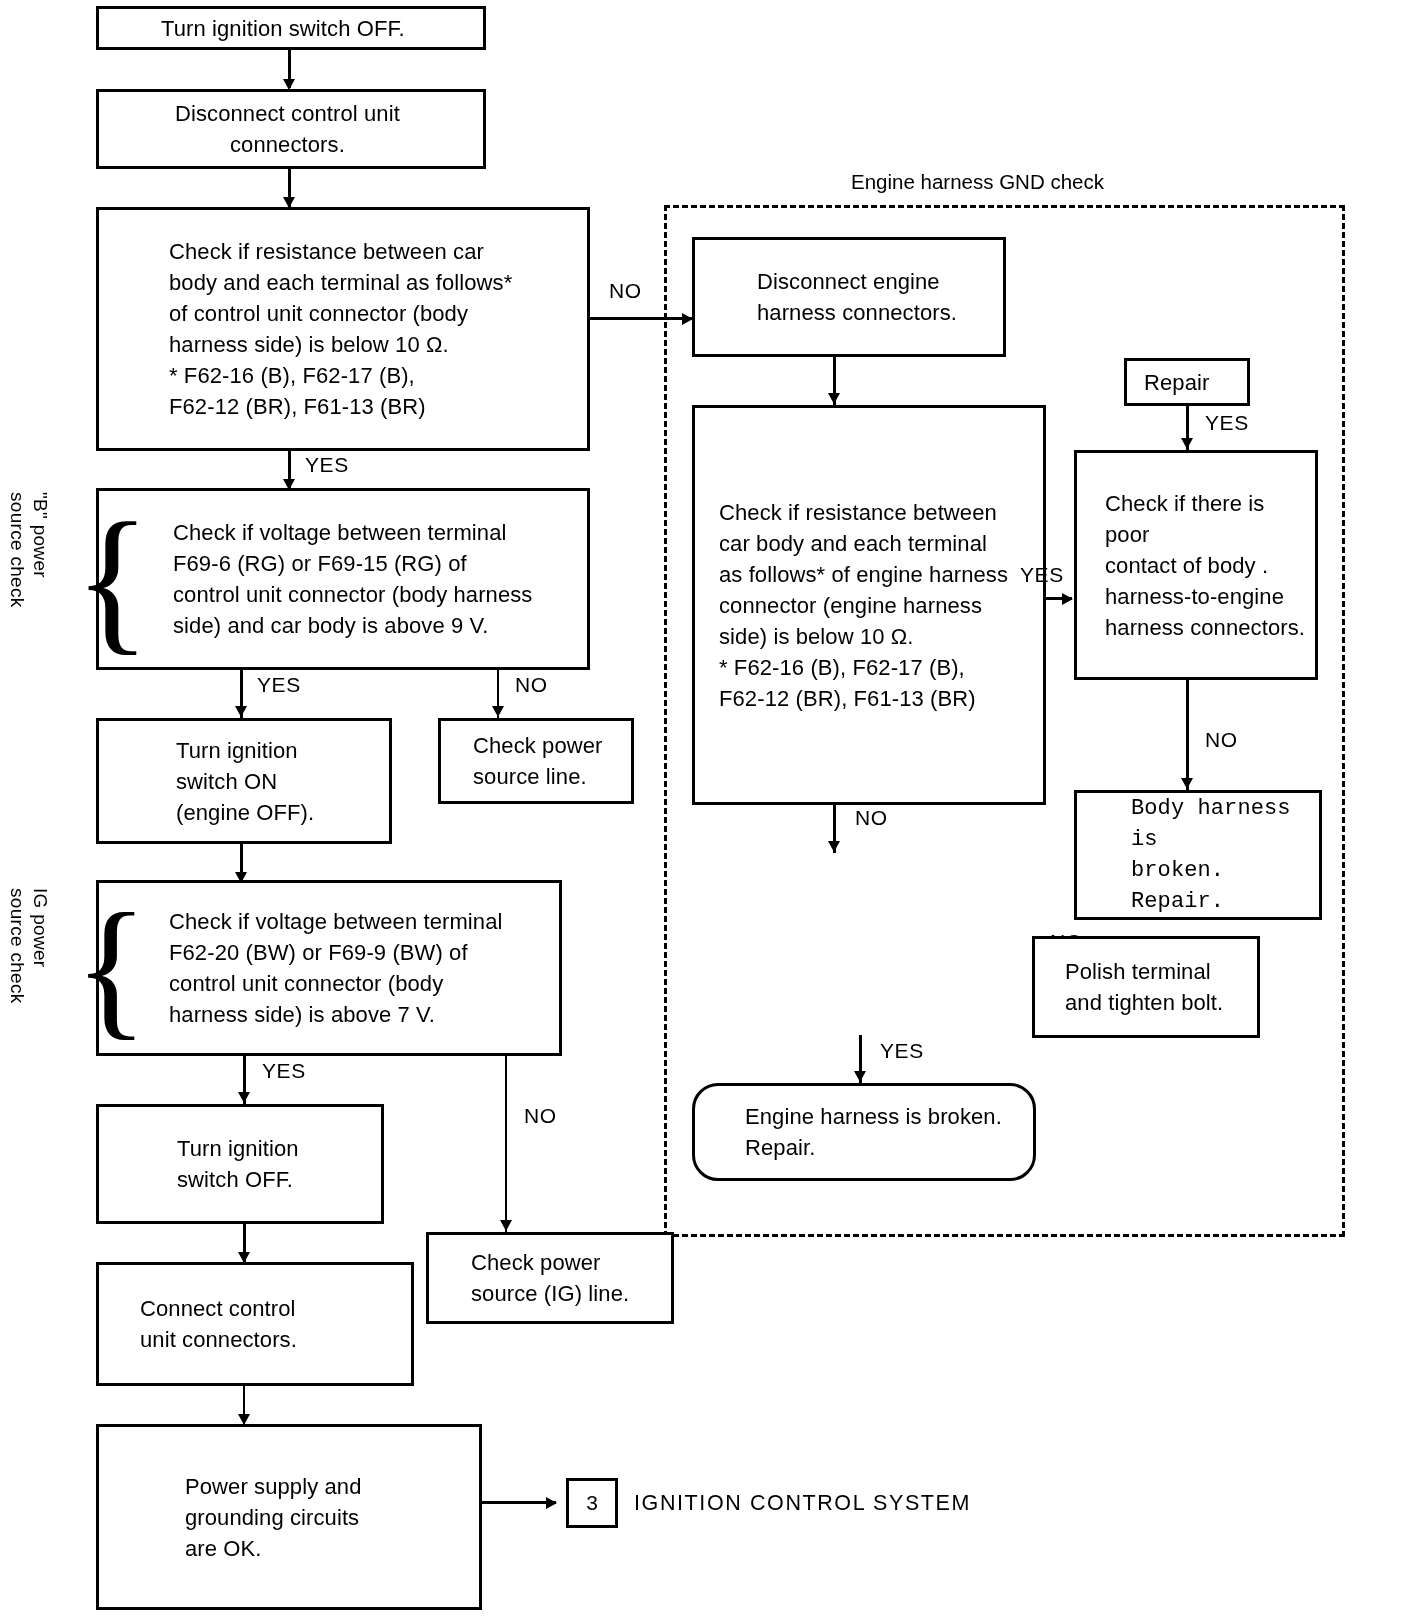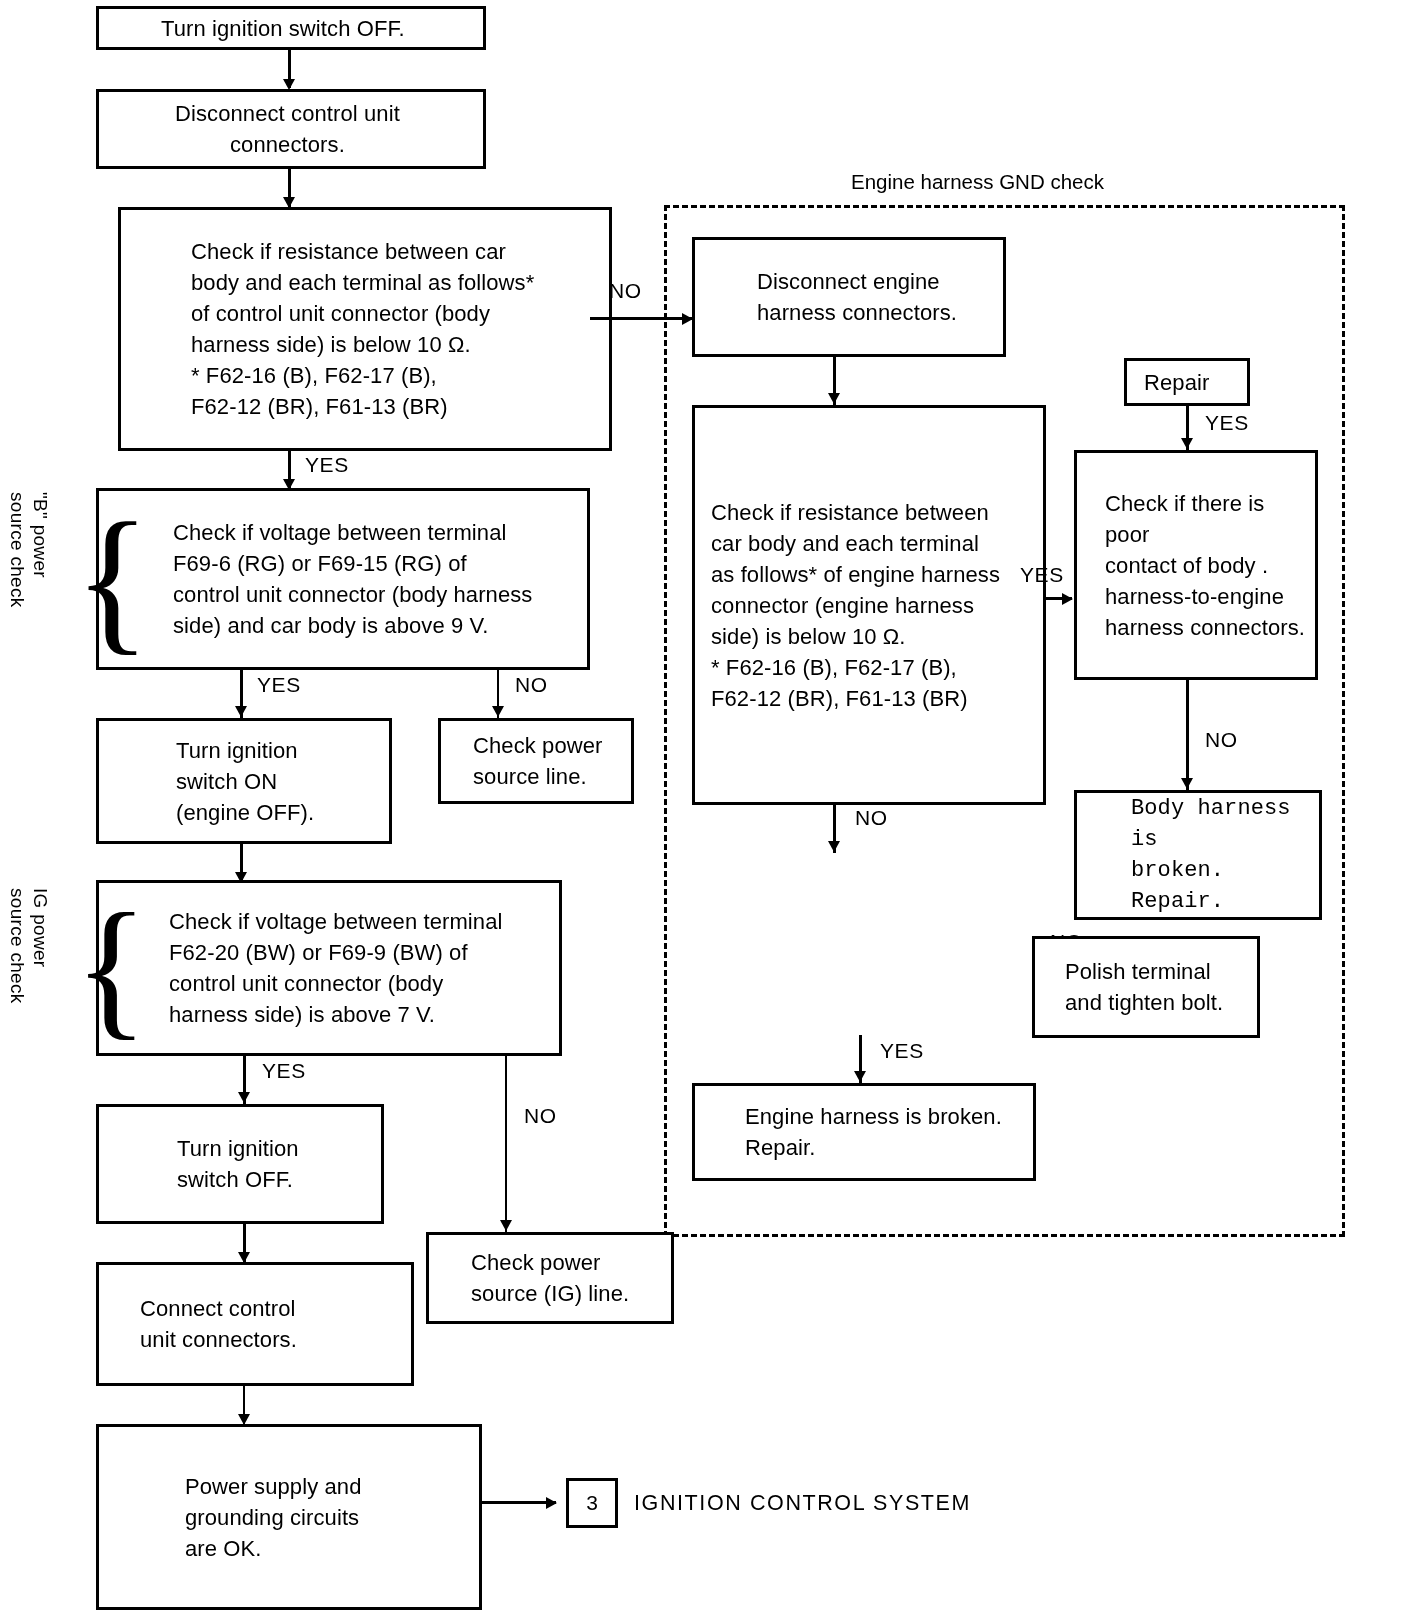--- a/index.html
+++ b/index.html
@@ -120,21 +120,21 @@
   <div class="vline" style="left:288px; top:50px; height:38px;"></div>
   <div class="arrow-down" style="left:283px; top:79px;"></div>
 
   <div class="box" style="left:96px; top:89px; width:390px; height:80px;">
     <span class="txt" style="padding-left:76px;text-align:center;">Disconnect control unit
 connectors.</span>
   </div>
   <div class="vline" style="left:288px; top:169px; height:38px;"></div>
   <div class="arrow-down" style="left:283px; top:197px;"></div>
 
-  <div class="box" style="left:96px; top:207px; width:494px; height:244px;margin-left:22px;">
+  <div class="box" style="left:96px; top:207px; width:494px; height:244px;">
     <span class="txt" style="padding-left:70px;">Check if resistance between car
 body and each terminal as follows*
 of control unit connector (body
 harness side) is below 10 Ω.
     * F62-16 (B), F62-17 (B),
        F62-12 (BR), F61-13 (BR)</span>
   </div>
 
   <div class="hline" style="left:590px; top:317px; width:102px;"></div>
   <div class="arrow-right" style="left:682px; top:313px;"></div>
@@ -229,21 +229,21 @@
   <div class="ref-text" style="left:634px; top:1491px;">IGNITION  CONTROL  SYSTEM</div>
 
   <div class="box" style="left:692px; top:237px; width:314px; height:120px;">
     <span class="txt" style="padding-left:62px;">Disconnect engine
 harness connectors.</span>
   </div>
   <div class="vline" style="left:833px; top:357px; height:48px;"></div>
   <div class="arrow-down" style="left:828px; top:393px;"></div>
 
   <div class="box" style="left:692px; top:405px; width:354px; height:400px;">
-    <span class="txt" style="padding-left:16px;">Check if resistance between
+    <span class="txt" style="padding-left:24px;">Check if resistance between
 car body and each terminal
 as follows* of engine harness
 connector (engine harness
 side) is below 10 Ω.
   * F62-16 (B), F62-17 (B),
      F62-12 (BR), F61-13 (BR)</span>
   </div>
 
   <div class="hline" style="left:1046px; top:597px; width:26px;"></div>
   <div class="arrow-right" style="left:1062px; top:593px;"></div>
@@ -284,18 +284,18 @@
 
   <div class="box" style="left:1032px; top:936px; width:228px; height:102px;">
     <span class="txt" style="padding-left:30px;">Polish terminal
 and tighten bolt.</span>
   </div>
 
   <div class="vline" style="left:859px; top:1035px; height:48px;"></div>
   <div class="arrow-down" style="left:854px; top:1071px;"></div>
   <div class="edge-label" style="left:880px; top:1039px;">YES</div>
 
-  <div class="box" style="left:692px; top:1083px; width:344px; height:98px;">
+  <div class="box" style="left:692px; top:1083px; width:344px; height:98px;border-radius:26px;">
     <span class="txt" style="padding-left:50px;">Engine harness is broken.
 Repair.</span>
   </div>
 
 </div>
 
 </body></html>

